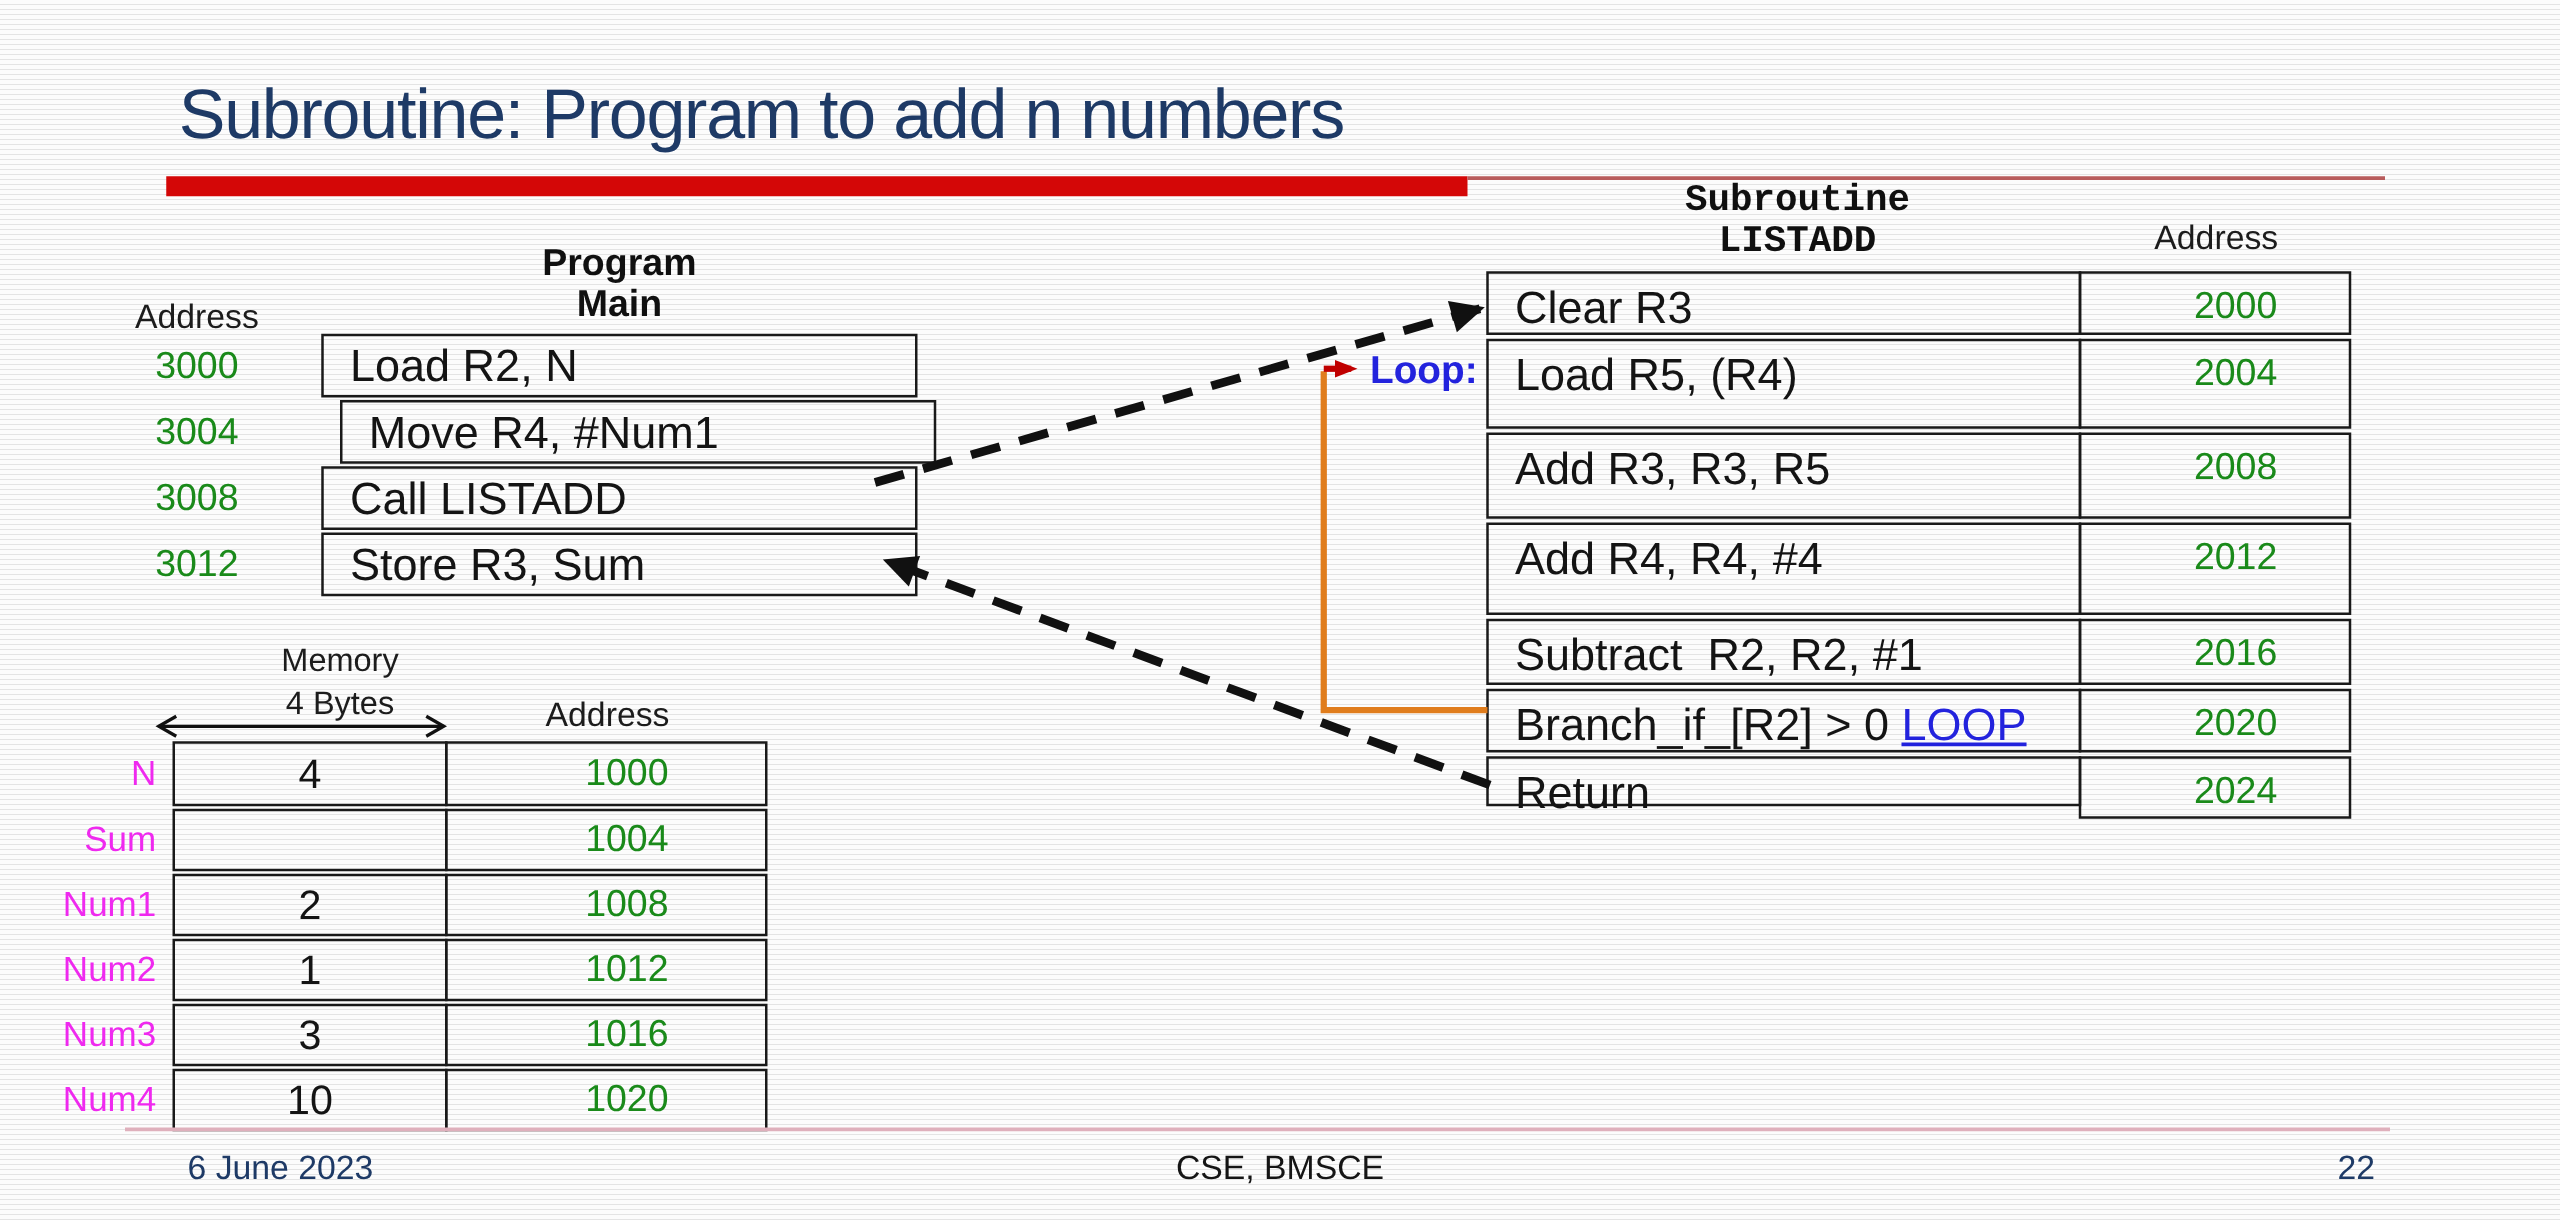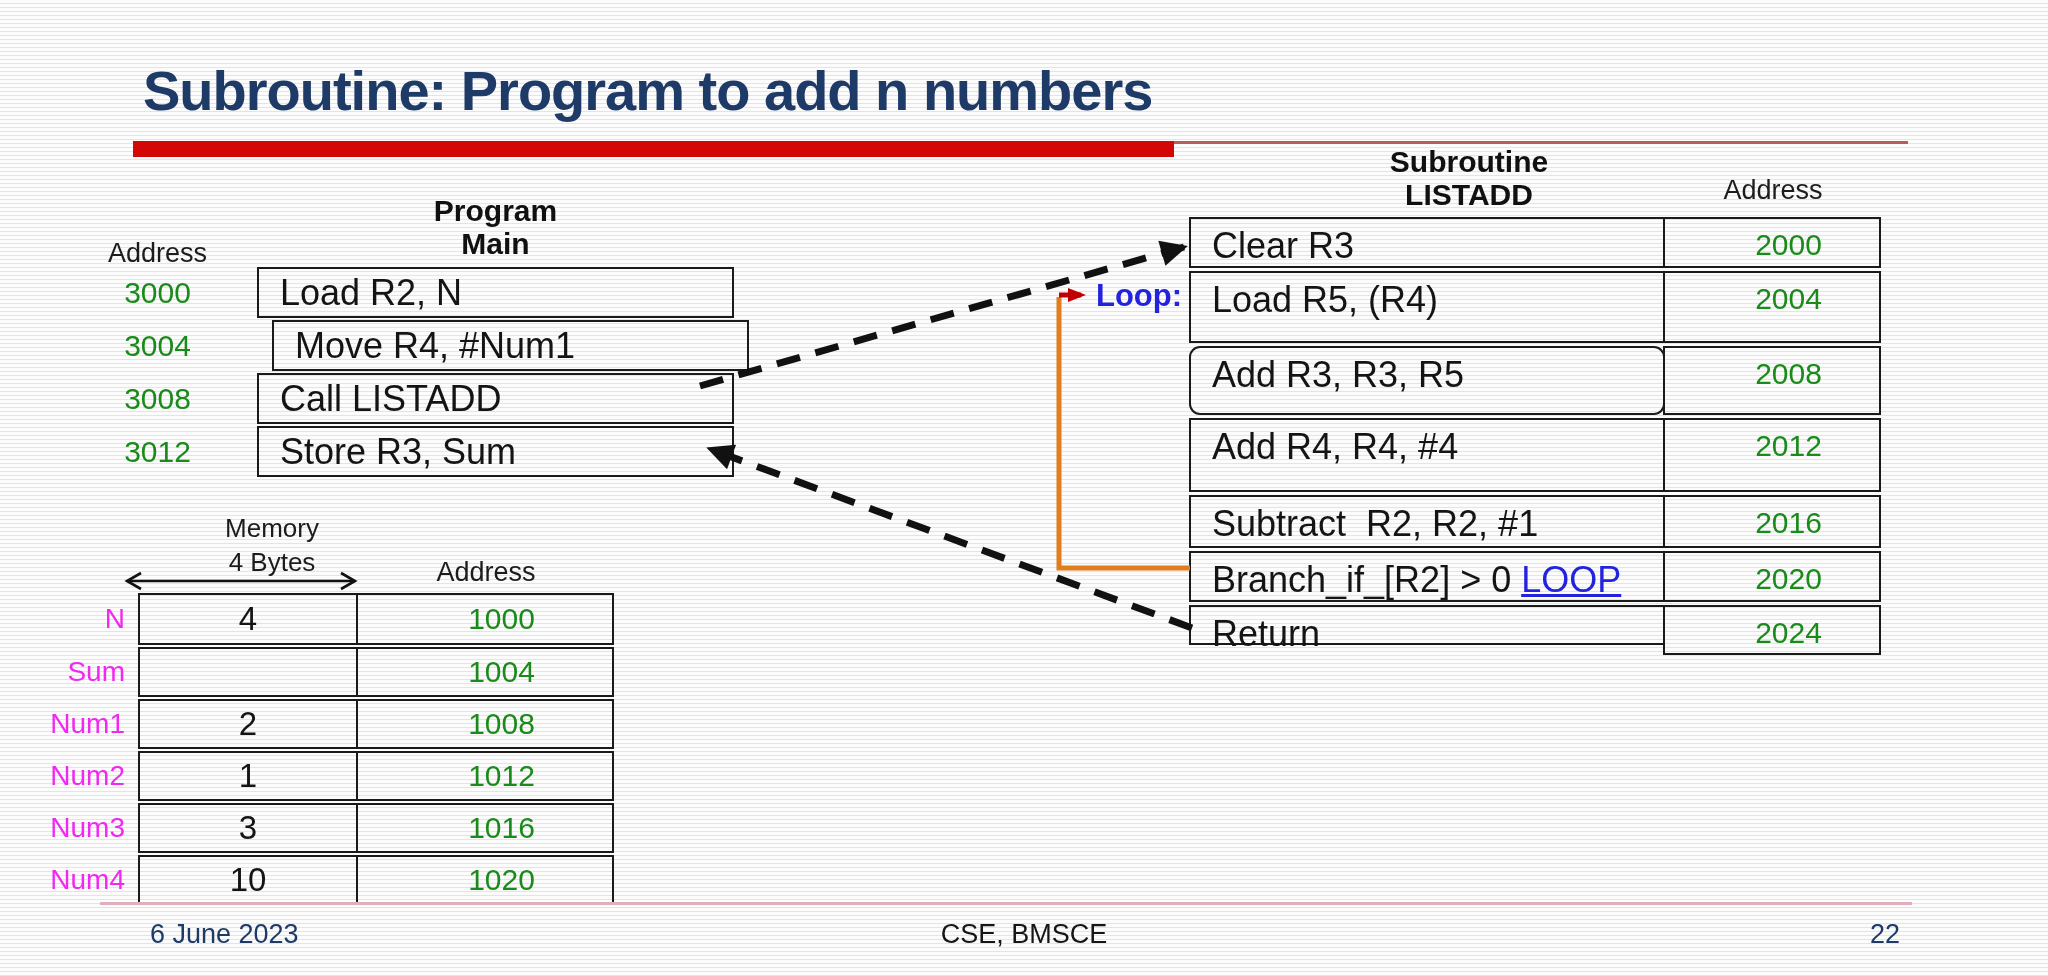--- a/index.html
+++ b/index.html
@@ -9,21 +9,21 @@
     background:#fff;
   }
   #slide{
     position:relative;width:2048px;height:976px;overflow:hidden;
     background:repeating-linear-gradient(180deg,#fcfcfc 0px,#fcfcfc 3px,#e4e4e4 3px,#e4e4e4 4px);
   }
   .abs{position:absolute;}
   
   #title{
     left:143px;top:58px;font-size:56px;letter-spacing:-1px;
-    color:#1e3a66;white-space:nowrap;font-weight:bold;
+    color:#1e3a66;white-space:nowrap;
   }
   #red-bar{left:133px;top:141px;width:1041px;height:16px;background:#d40707;}
   #red-line{left:1174px;top:141px;width:734px;height:3px;background:#b85c5c;}
   
   .cellbox{
     position:absolute;box-sizing:border-box;border:2px solid #1a1a1a;
     display:flex;align-items:center;color:#141414;
   }
   .cellbox.topalign{align-items:flex-start;}
   .instr{font-size:36px;padding-left:21px;white-space:pre;padding-top:6px;}
@@ -114,35 +114,35 @@
   <div class="cellbox" style="left:257px;top:320px;width:477px;height:51px;margin-left:15px;">
     <span class="instr" style="padding-top:0;">Move R4, #Num1</span>
   </div>
   <div class="cellbox" style="left:257px;top:373px;width:477px;height:51px;">
     <span class="instr" style="padding-top:0;">Call LISTADD</span>
   </div>
   <div class="cellbox" style="left:257px;top:426px;width:477px;height:51px;">
     <span class="instr" style="padding-top:0;">Store R3, Sum</span>
   </div>
 
-  <div class="hdr-bold" style="left:1231px;top:145px;width:476px;">
+  <div class="hdr-bold" style="left:1200px;top:145px;width:476px;font-family:Liberation Mono, monospace;">
     <div>Subroutine</div>
     <div>LISTADD</div>
   </div>
   <div class="lbl" style="left:1665px;top:175px;width:216px;">Address</div>
 
   <div id="loop-label">Loop:</div>
 
   <div class="cellbox topalign" style="left:1189px;top:217px;width:476px;height:51px;">
     <span class="instr">Clear R3</span>
   </div>
   <div class="cellbox topalign" style="left:1189px;top:271px;width:476px;height:72px;">
     <span class="instr">Load R5, (R4)</span>
   </div>
-  <div class="cellbox topalign" style="left:1189px;top:346px;width:476px;height:69px;border-radius:11px;">
+  <div class="cellbox topalign" style="left:1189px;top:346px;width:476px;height:69px;">
     <span class="instr">Add R3, R3, R5</span>
   </div>
   <div class="cellbox topalign" style="left:1189px;top:418px;width:476px;height:74px;">
     <span class="instr">Add R4, R4, #4</span>
   </div>
   <div class="cellbox topalign" style="left:1189px;top:495px;width:476px;height:53px;">
     <span class="instr">Subtract  R2, R2, #1</span>
   </div>
   <div class="cellbox topalign" style="left:1189px;top:551px;width:476px;height:51px;">
     <span class="instr"><span>Branch_if_[R2] &gt; 0 </span><span class="loop-blue">LOOP</span></span>

